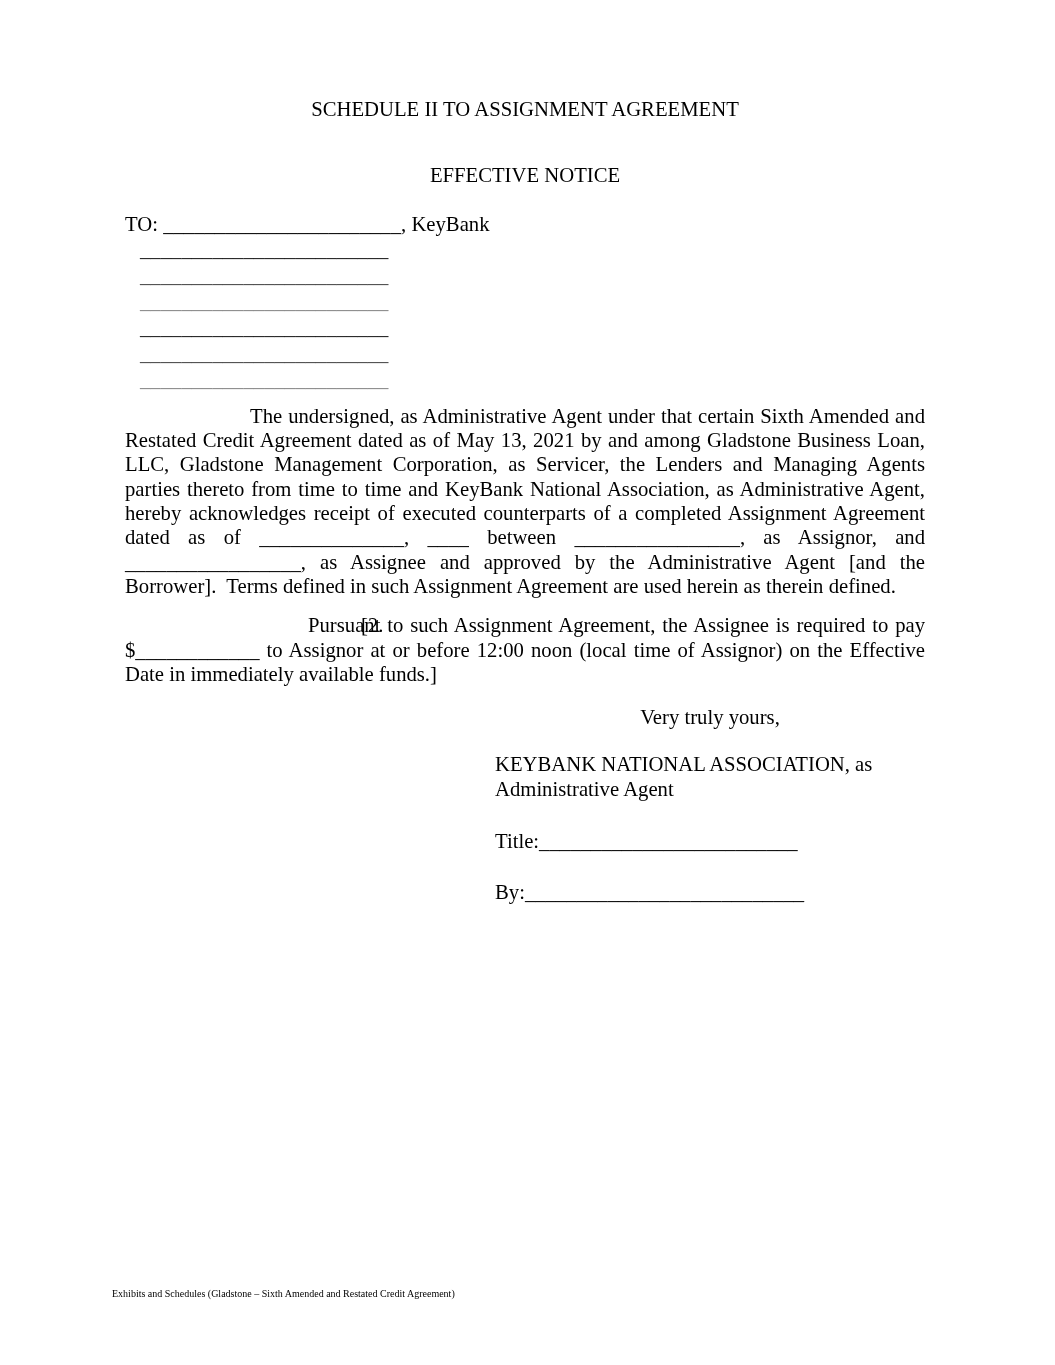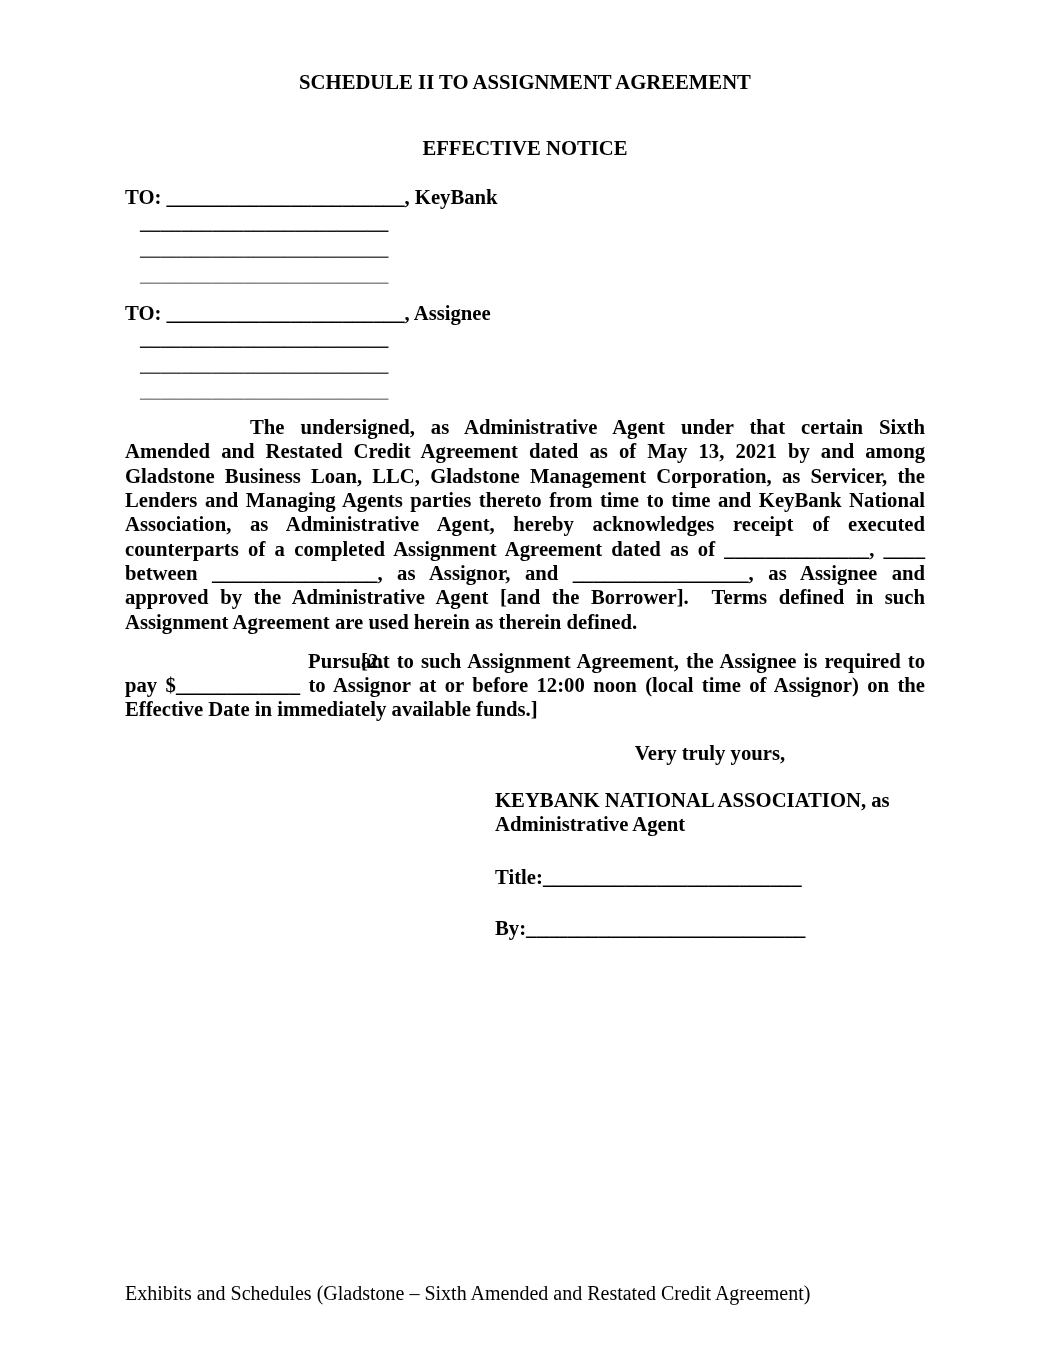--- a/index.html
+++ b/index.html
@@ -12,22 +12,21 @@
     font-family: "Liberation Serif", "DejaVu Serif", serif;
     font-size: 20.7px;
     line-height: 24.3px;
     overflow: hidden;
   }
   .content {
     position: absolute;
     left: 125px;
     top: 0;
     width: 800px;
-    padding-top: 70px;
-    font-weight: bold;
+    padding-top: 97px;
   }
   .doc-title, .doc-subtitle { text-align: center; }
   .doc-subtitle { margin-top: 42px; }
 
   .to-line { margin-top: 24px; }
   .to-line.second { margin-top: 14px; }
   .addr { line-height: 26px; margin-left: 15px; }
   .addr-line.shade-1 { color: #1a1a1a; }
   .addr-line.shade-2 { color: #4a4a4a; }
   .addr-line.shade-3 { color: #8a8a8a; }
@@ -43,23 +42,23 @@
   .pnum.n2 { width: 65px; }
 
   .sig-block { margin-left: 370px; }
   .sig-salutation { margin-top: 19px; text-align: center; }
   .sig-company { margin-top: 23px; }
   .sig-line.by-line { margin-top: 27px; }
   .sig-line.title-line { margin-top: 28px; }
 
   .footer {
     position: absolute;
-    left: 125px;
+    left: 112px;
     top: 1285px;
-    font-size: 20px;
+    font-size: 10px;
     line-height: 17px;
   }
 </style>
 </head>
 <body>
 
 <div class="page">
   <div class="content">
 
     <div class="doc-title">SCHEDULE II TO ASSIGNMENT AGREEMENT</div>
@@ -69,22 +68,20 @@
       <div class="to-line"><span>TO:</span>
         <span class="blank">_______________________</span><span>, KeyBank</span></div>
       <div class="addr">
         <div class="addr-line shade-1">________________________</div>
         <div class="addr-line shade-2">________________________</div>
         <div class="addr-line shade-3">________________________</div>
       </div>
     </div>
 
     <div class="to-block">
-      <div class="to-line second"><span>TO:</span>
-        <span class="blank">_______________________</span><span>, Assignee</span></div>
       <div class="addr">
         <div class="addr-line shade-1">________________________</div>
         <div class="addr-line shade-2">________________________</div>
         <div class="addr-line shade-3">________________________</div>
       </div>
     </div>
 
     <p class="body-para main">The undersigned, as Administrative Agent under that certain Sixth Amended and Restated Credit Agreement dated as of May 13, 2021 by and among Gladstone Business Loan, LLC, Gladstone Management Corporation, as Servicer, the Lenders and Managing Agents parties thereto from time to time and KeyBank National Association, as Administrative Agent, hereby acknowledges receipt of executed counterparts of a completed Assignment Agreement dated as of ______________, ____ between ________________, as Assignor, and _________________, as Assignee and approved by the Administrative Agent [and the Borrower].&nbsp; Terms defined in such Assignment Agreement are used herein as therein defined.</p>
 
 

